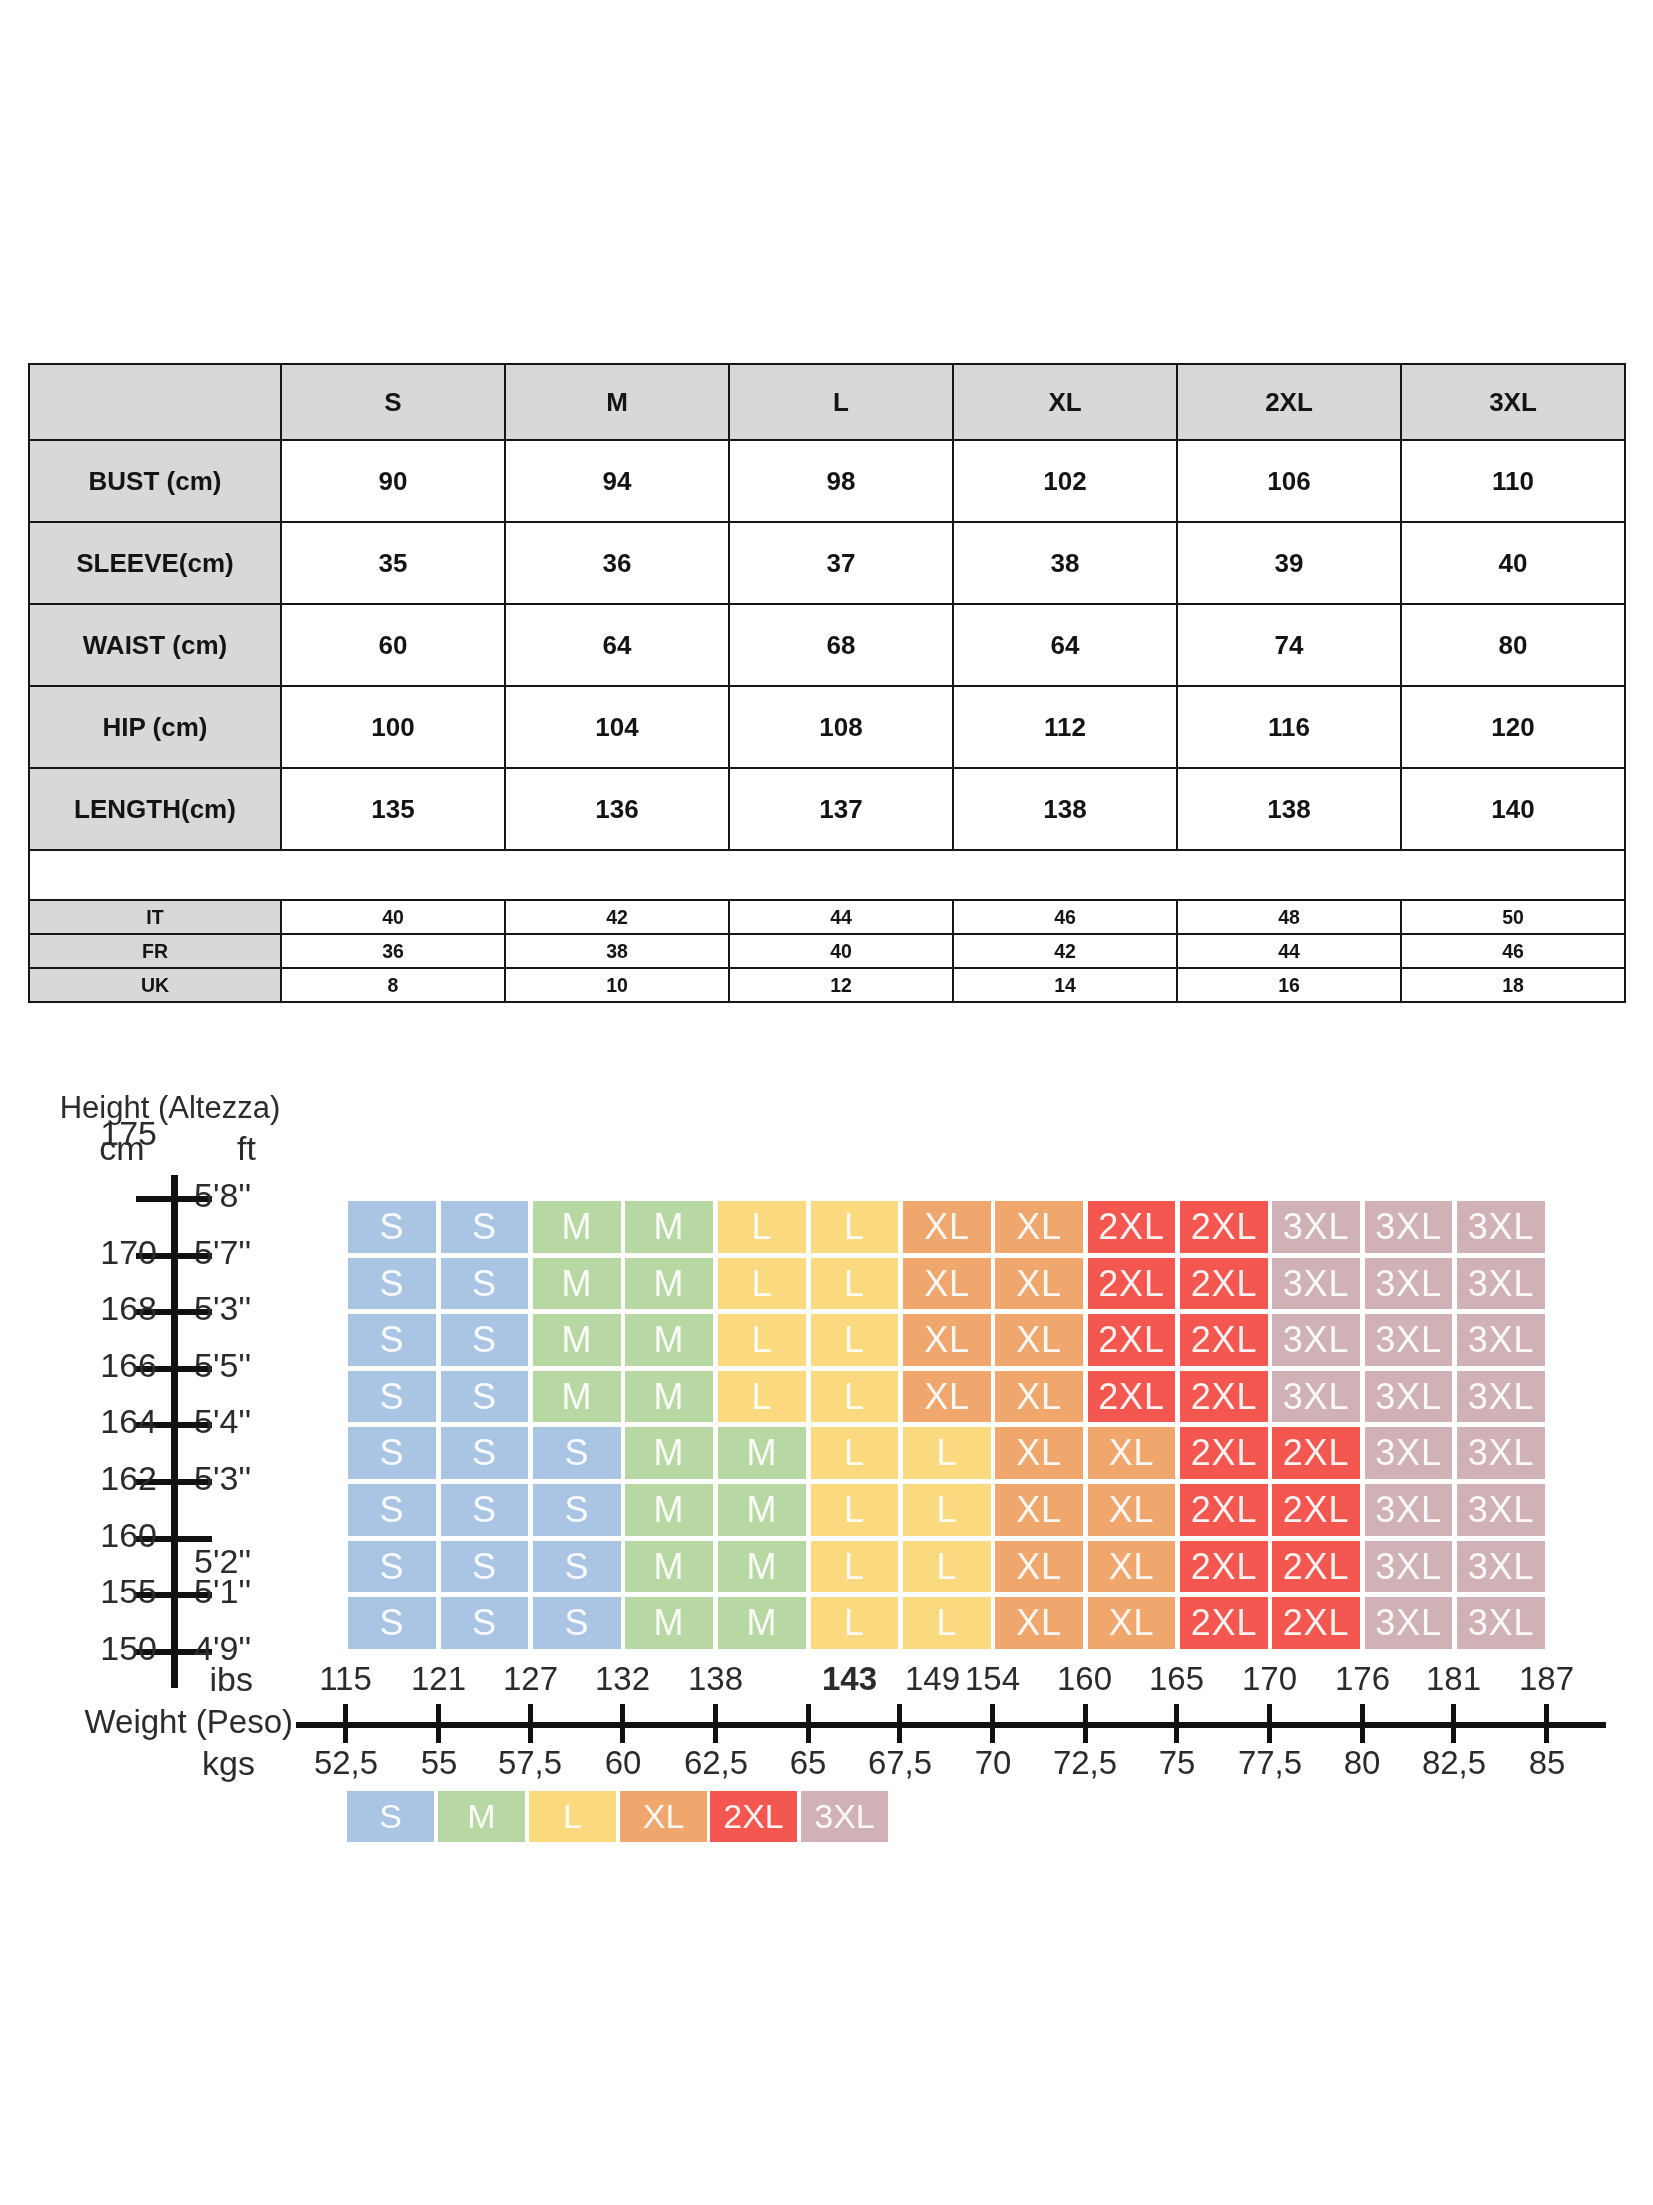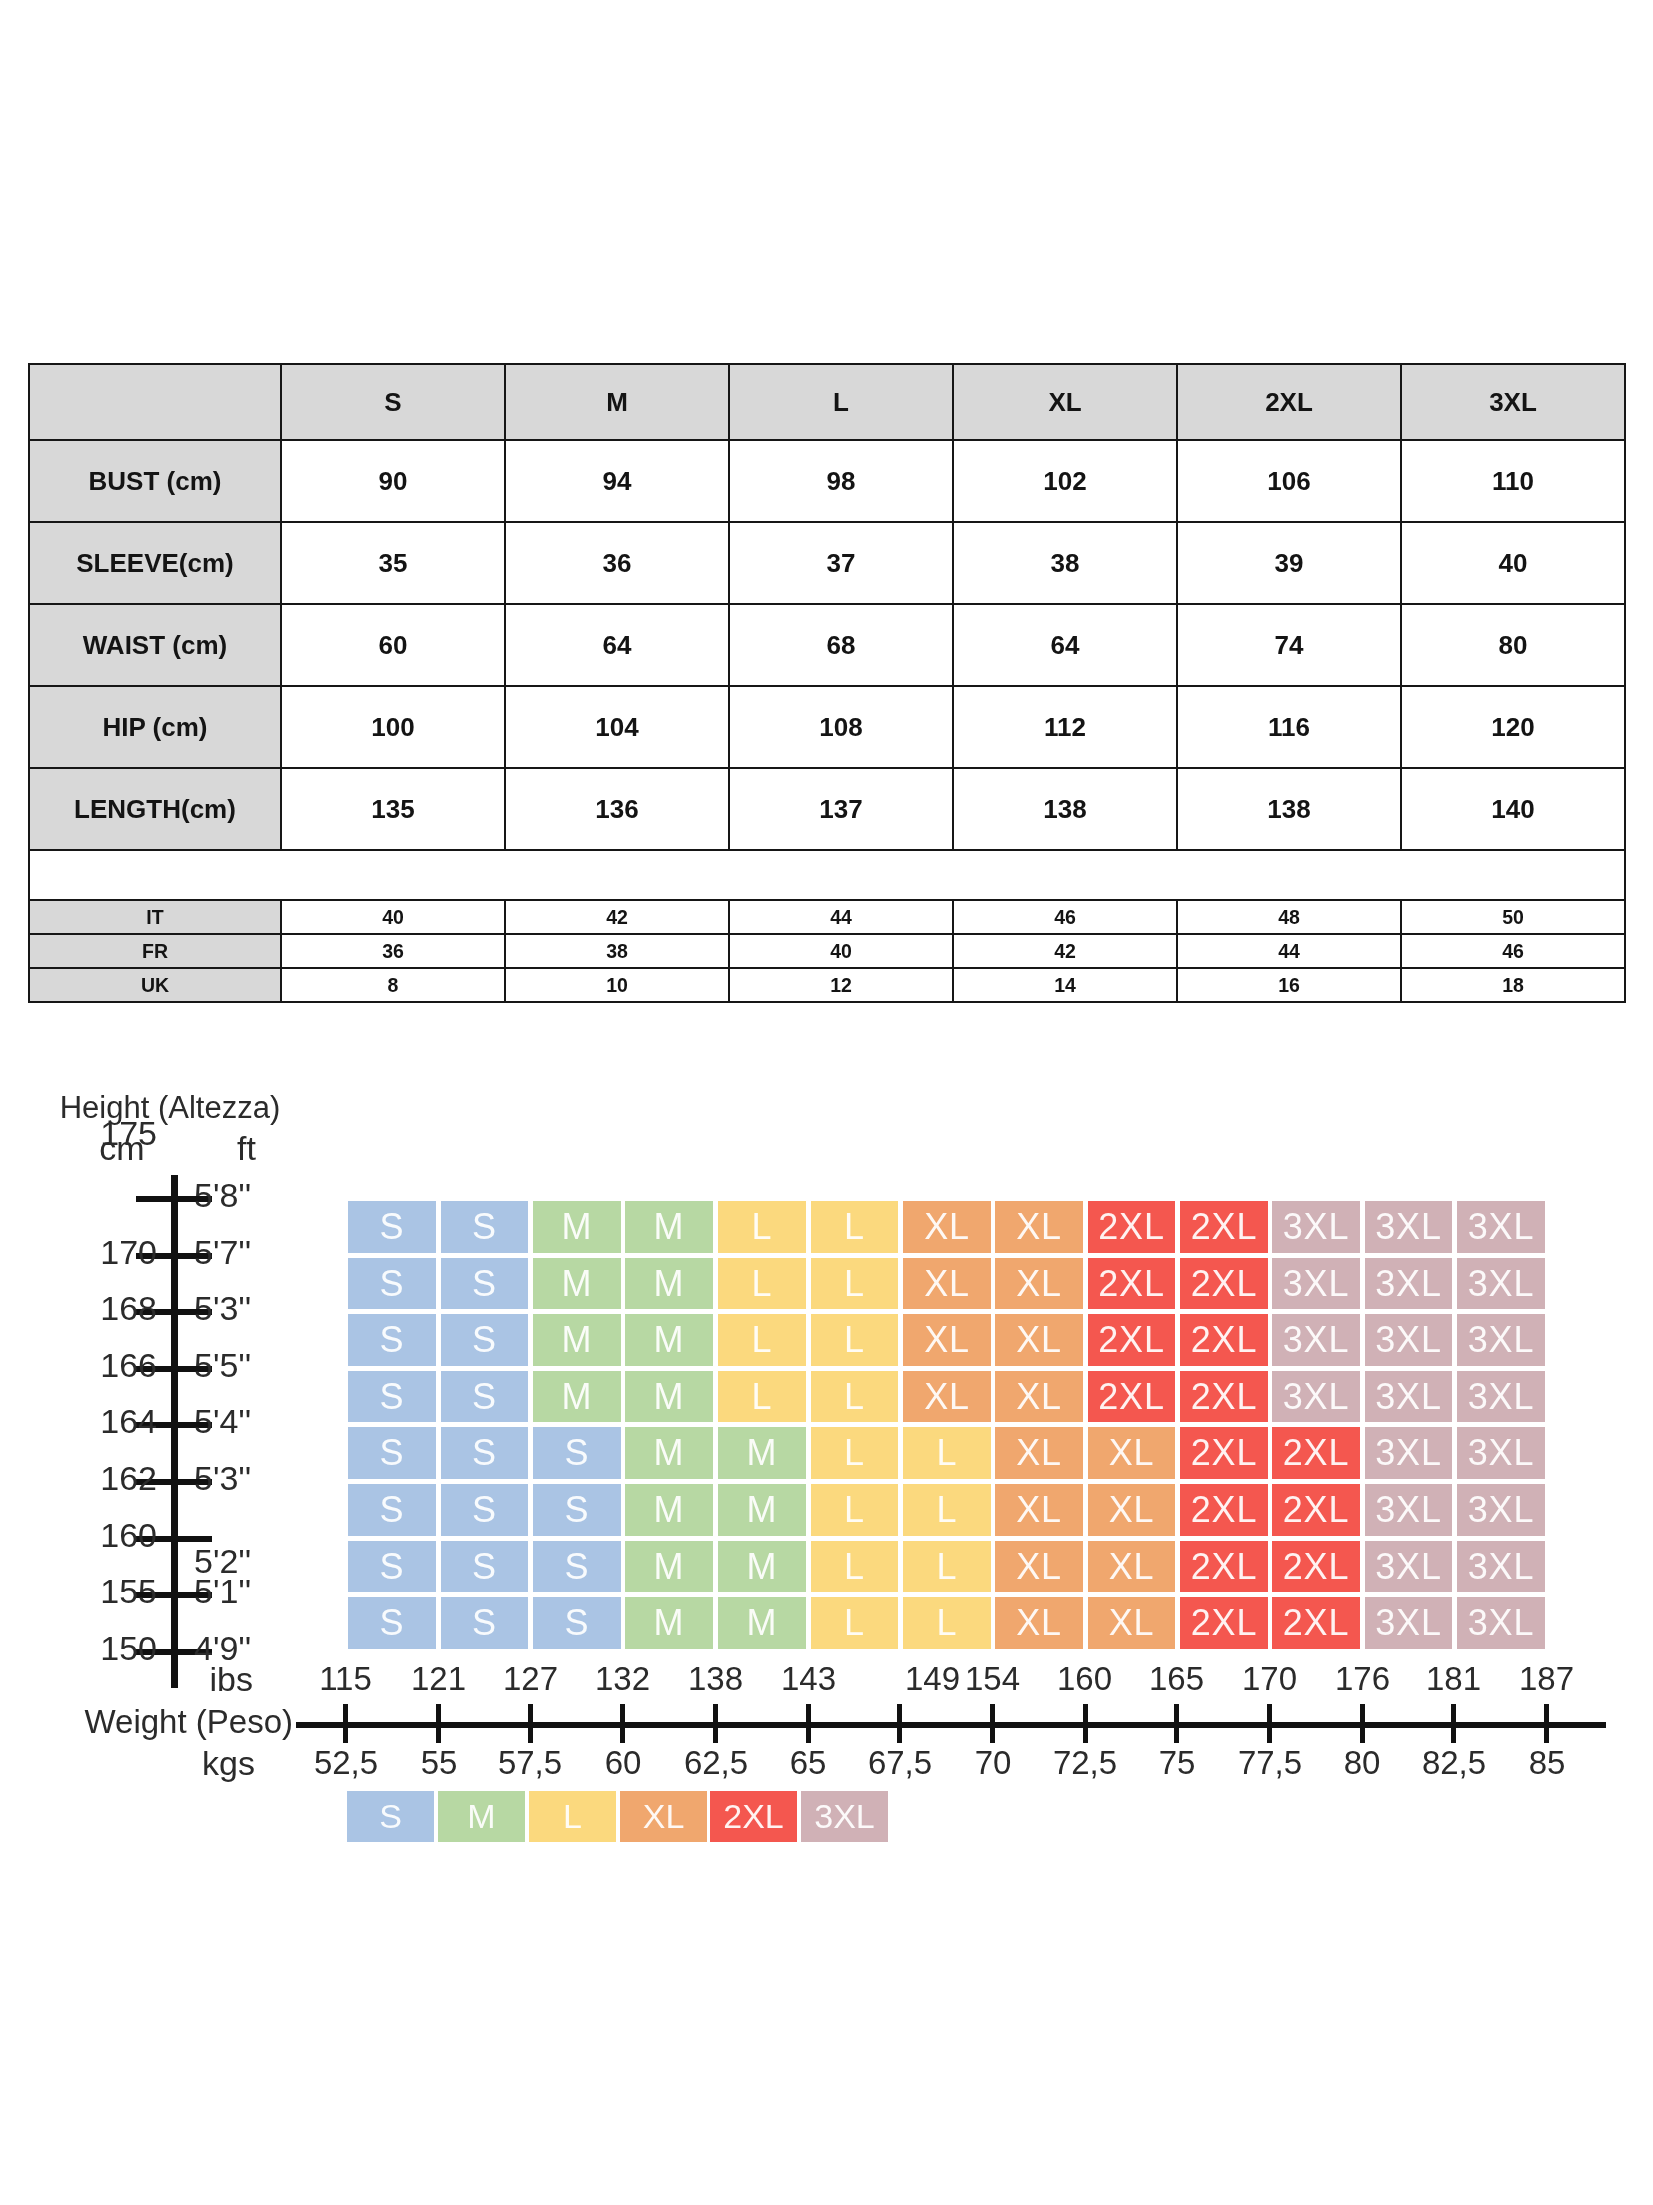--- a/index.html
+++ b/index.html
@@ -331,21 +331,21 @@
         <div class="abs wtick" style="left: 528px;"></div>
         <div class="abs axis-text lbslab" style="left: 484px;">127</div>
         <div class="abs axis-text kgslab" style="left: 479px;">57,5</div>
         <div class="abs wtick" style="left: 620px;"></div>
         <div class="abs axis-text lbslab" style="left: 576px;">132</div>
         <div class="abs axis-text kgslab" style="left: 572px;">60</div>
         <div class="abs wtick" style="left: 713px;"></div>
         <div class="abs axis-text lbslab" style="left: 669px;">138</div>
         <div class="abs axis-text kgslab" style="left: 665px;">62,5</div>
         <div class="abs wtick" style="left: 806px;"></div>
-        <div class="abs axis-text lbslab" style="left: 762px;">143</div>
+        <div class="abs axis-text lbslab" style="left: 803px; font-weight: bold;">143</div>
         <div class="abs axis-text kgslab" style="left: 757px;">65</div>
         <div class="abs wtick" style="left: 897px;"></div>
         <div class="abs axis-text lbslab" style="left: 886px;">149</div>
         <div class="abs axis-text kgslab" style="left: 849px;">67,5</div>
         <div class="abs wtick" style="left: 990px;"></div>
         <div class="abs axis-text lbslab" style="left: 946px;">154</div>
         <div class="abs axis-text kgslab" style="left: 942px;">70</div>
         <div class="abs wtick" style="left: 1083px;"></div>
         <div class="abs axis-text lbslab" style="left: 1038px;">160</div>
         <div class="abs axis-text kgslab" style="left: 1034px;">72,5</div>

